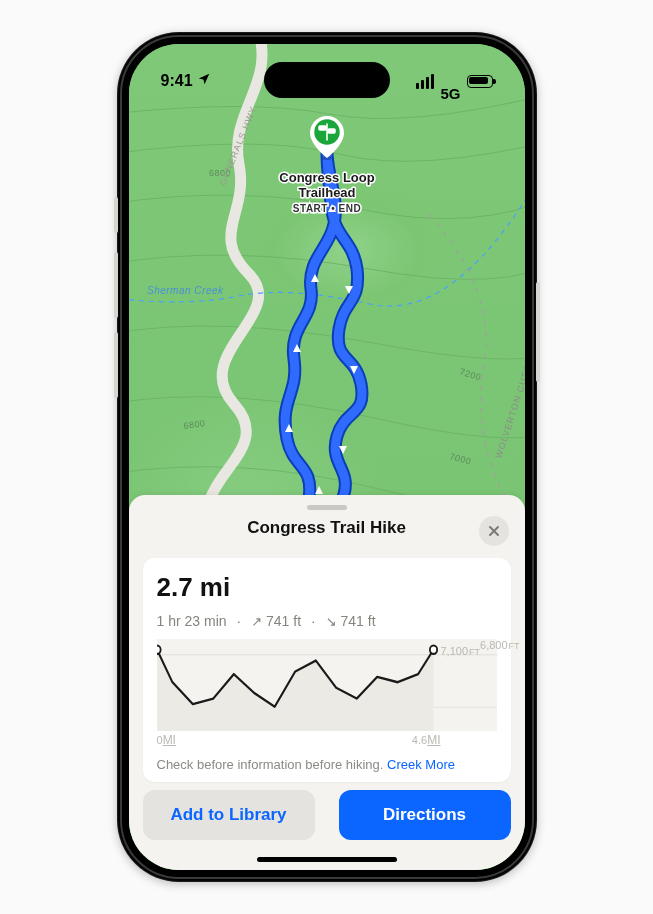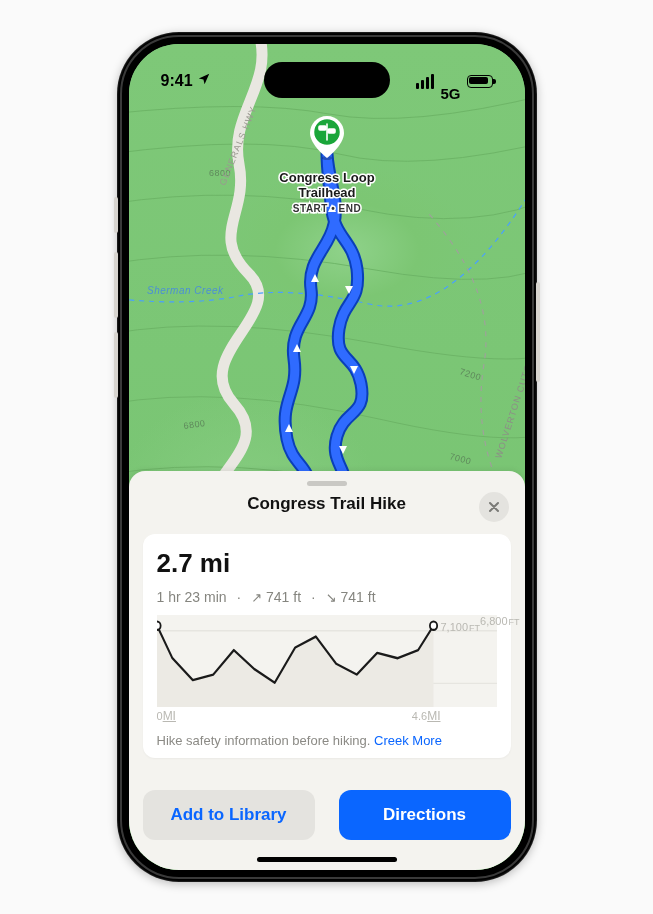--- a/index.html
+++ b/index.html
@@ -114,21 +114,21 @@
   .substats { color:#85857f; font-size:14px; margin-top:10px; display:flex; gap:10px; align-items:center;}
   .substats .arrow { font-size:13px; }
   .elev-chart { position:relative; height:92px; margin-top:10px; }
   .elev-chart svg { width:100%; height:100%; }
   .elev-grid { position:absolute; right:0; top:0; bottom:22px; width:56px; display:flex; flex-direction:row; justify-content:space-between; color:#b9b8b2; font-size:11px; text-align:left;}
   .elev-grid span em{font-style:normal;font-size:9px;margin-left:1px;}
   .xaxis { display:flex; justify-content:space-between; color:#b9b8b2; font-size:11px; margin-top:2px; padding-right:56px;}
   .xaxis em{font-style:normal;font-size:12px;text-decoration:underline;}
   .safety { color:#8b8a85; font-size:13px; margin-top:10px; }
   .safety a { color:#0a66ff; font-weight:500; text-decoration:none; }
-  .actions { display:flex; gap:24px; margin-top:32px;justify-content:space-between; }
+  .actions { display:flex; gap:24px; margin-top:8px;justify-content:space-between; }
   .btn {
     flex:1; height:50px; border-radius:12px; display:flex; align-items:center; justify-content:center;
     font-size:17px; font-weight:600;
   }
   .btn.secondary { background:#e4e3df; color:#0a66ff; }
   .btn.primary { background:#0a66ff; color:#ffffff; }
 
   .home-indicator{position:absolute;bottom:8px;left:50%;transform:translateX(-50%);width:140px;height:5px;background:#000;border-radius:3px;z-index:70;}
 </style>
 </head>
@@ -288,21 +288,21 @@
             <span style="margin-top:6px;"><span>7,100</span><em>FT</em></span>
             <span style="margin-bottom:20px;"><span>6,800</span><em>FT</em></span>
           </div>
         </div>
         <div class="xaxis">
           <span><span>0</span><em>MI</em></span>
           <span><span>4.6</span><em>MI</em></span>
         </div>
 
         <div class="safety">
-          <span>Hike safety information before hiking.</span>
+          <span>Check before information before hiking.</span>
           <a href="#">Creek More</a>
         </div>
       </div>
 
       <div class="actions">
         <div class="btn secondary">Add to Library</div>
         <div class="btn primary">Directions</div>
       </div>
     </div>
 

